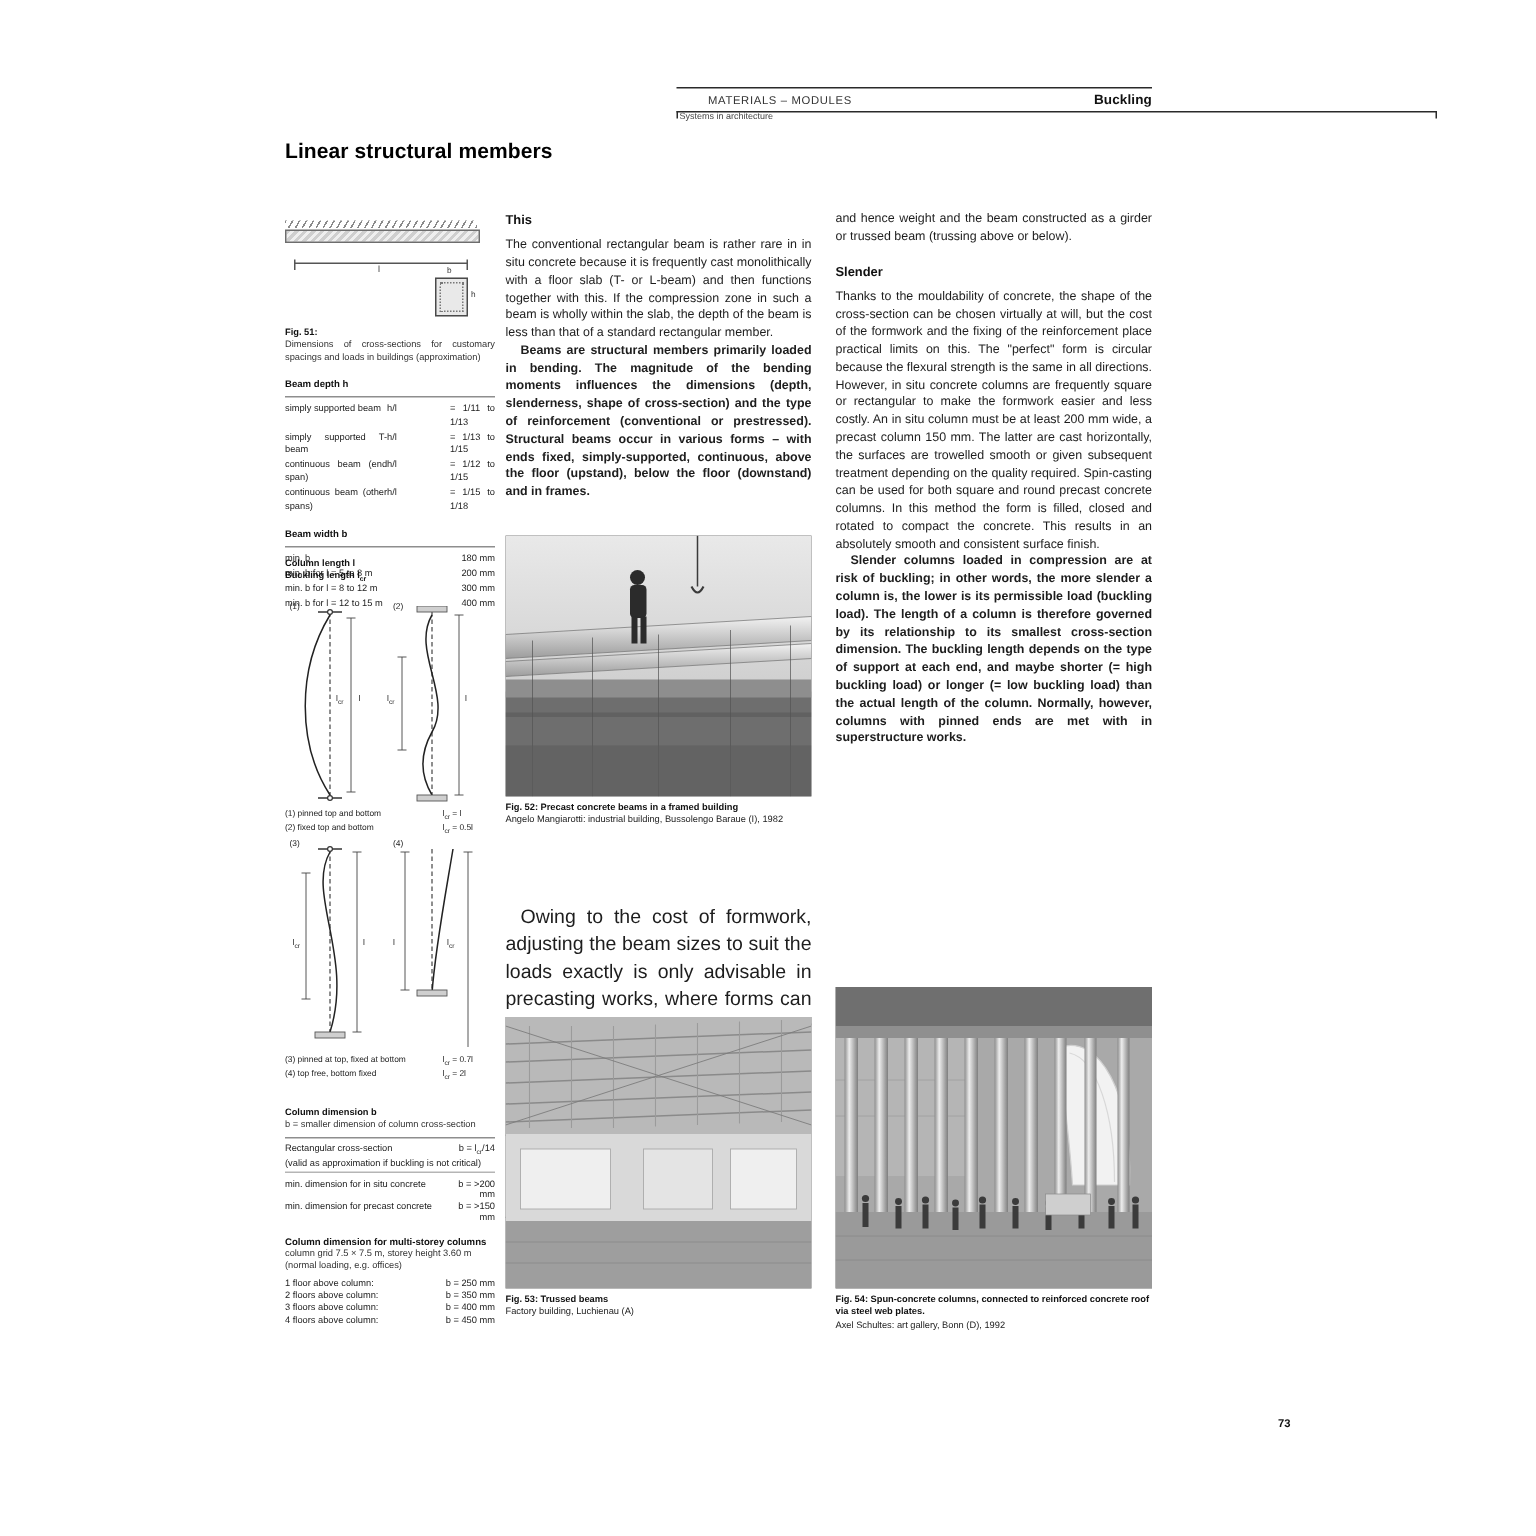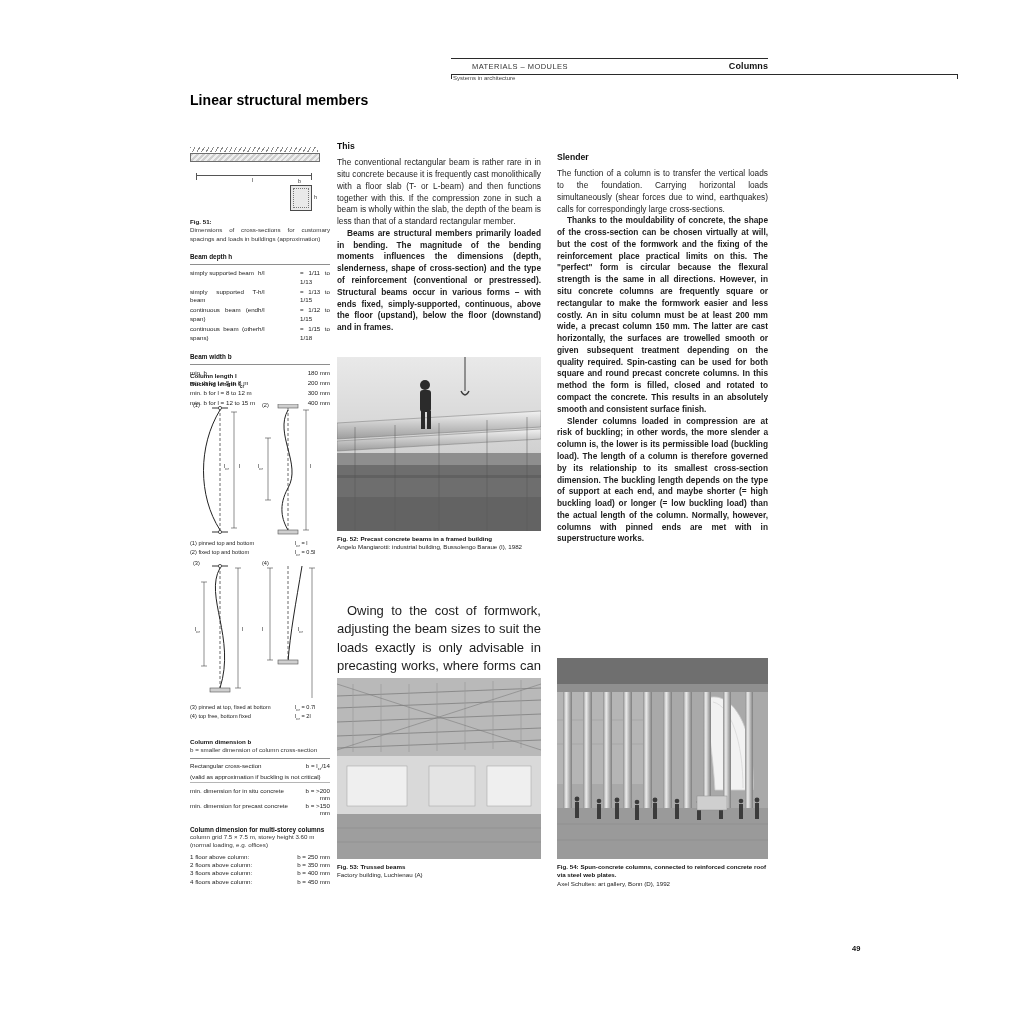--- a/index.html
+++ b/index.html
@@ -77,21 +77,21 @@
 </style>
 </head>
 <body>
 
 <div class="page">
 
   <div class="hdr">
     <div class="hdr-rule-top"></div>
     <div class="hdr-row">
       <div class="hdr-center">MATERIALS – MODULES</div>
-      <div class="hdr-right">Columns</div>
+      <div class="hdr-right">Buckling</div>
     </div>
     <div class="hdr-rule-bot"></div>
     <div class="hdr-tick"></div>
     <div class="hdr-tick2"></div>
     <div class="hdr-sub">Systems in architecture</div>
   </div>
 
   <h1 class="title">Linear structural members</h1>
 
   <div class="fig51">
@@ -383,23 +383,23 @@
         <line x1="0" y1="164" x2="204" y2="164"></line>
       </g>
     </svg>
   </div>
   <div class="figcap" style="left:337px;top:863px;width:204px;">
     <b>Fig. 53: Trussed beams</b><br>
     <span>Factory building, Luchienau (A)</span>
   </div>
 
   <div class="col col3">
+    <p>and hence weight and the beam constructed as a girder or trussed beam (trussing above or below).</p>
     <div class="gap"></div>
     <h2 class="sub">Slender</h2>
-    <p>The function of a column is to transfer the vertical loads to the foundation. Carrying horizontal loads simultaneously (shear forces due to wind, earthquakes) calls for correspondingly large cross-sections.</p>
     <p>Thanks to the mouldability of concrete, the shape of the cross-section can be chosen virtually at will, but the cost of the formwork and the fixing of the reinforcement place practical limits on this. The "perfect" form is circular because the flexural strength is the same in all directions. However, in situ concrete columns are frequently square or rectangular to make the formwork easier and less costly. An in situ column must be at least 200 mm wide, a precast column 150 mm. The latter are cast horizontally, the surfaces are trowelled smooth or given subsequent treatment depending on the quality required. Spin-casting can be used for both square and round precast concrete columns. In this method the form is filled, closed and rotated to compact the concrete. This results in an absolutely smooth and consistent surface finish.</p>
     <p>Slender columns loaded in compression are at risk of buckling; in other words, the more slender a column is, the lower is its permissible load (buckling load). The length of a column is therefore governed by its relationship to its smallest cross-section dimension. The buckling length depends on the type of support at each end, and maybe shorter (= high buckling load) or longer (= low buckling load) than the actual length of the column. Normally, however, columns with pinned ends are met with in superstructure works.</p>
   </div>
 
   <div class="photo fig54">
     <svg width="211" height="201" viewBox="0 0 211 201" preserveAspectRatio="none">
       <defs>
         <linearGradient id="col54" x1="0" y1="0" x2="1" y2="0">
           <stop offset="0%" stop-color="#8d8d8d"></stop>
             <stop offset="35%" stop-color="#ededed"></stop>
@@ -461,14 +461,14 @@
           <circle cx="200" cy="142" r="2.4"></circle>
       </g>
       <rect x="140" y="138" width="30" height="14" fill="#cfcfcf" stroke="#8e8e8e" stroke-width="0.5"></rect>
     </svg>
   </div>
   <div class="figcap" style="left:557px;top:863px;width:211px;">
     <b>Fig. 54: Spun-concrete columns, connected to reinforced concrete roof via steel web plates.</b><br>
     <span>Axel Schultes: art gallery, Bonn (D), 1992</span>
   </div>
 
-  <div class="pageno">49</div>
+  <div class="pageno">73</div>
 </div>
 
 </body></html>

